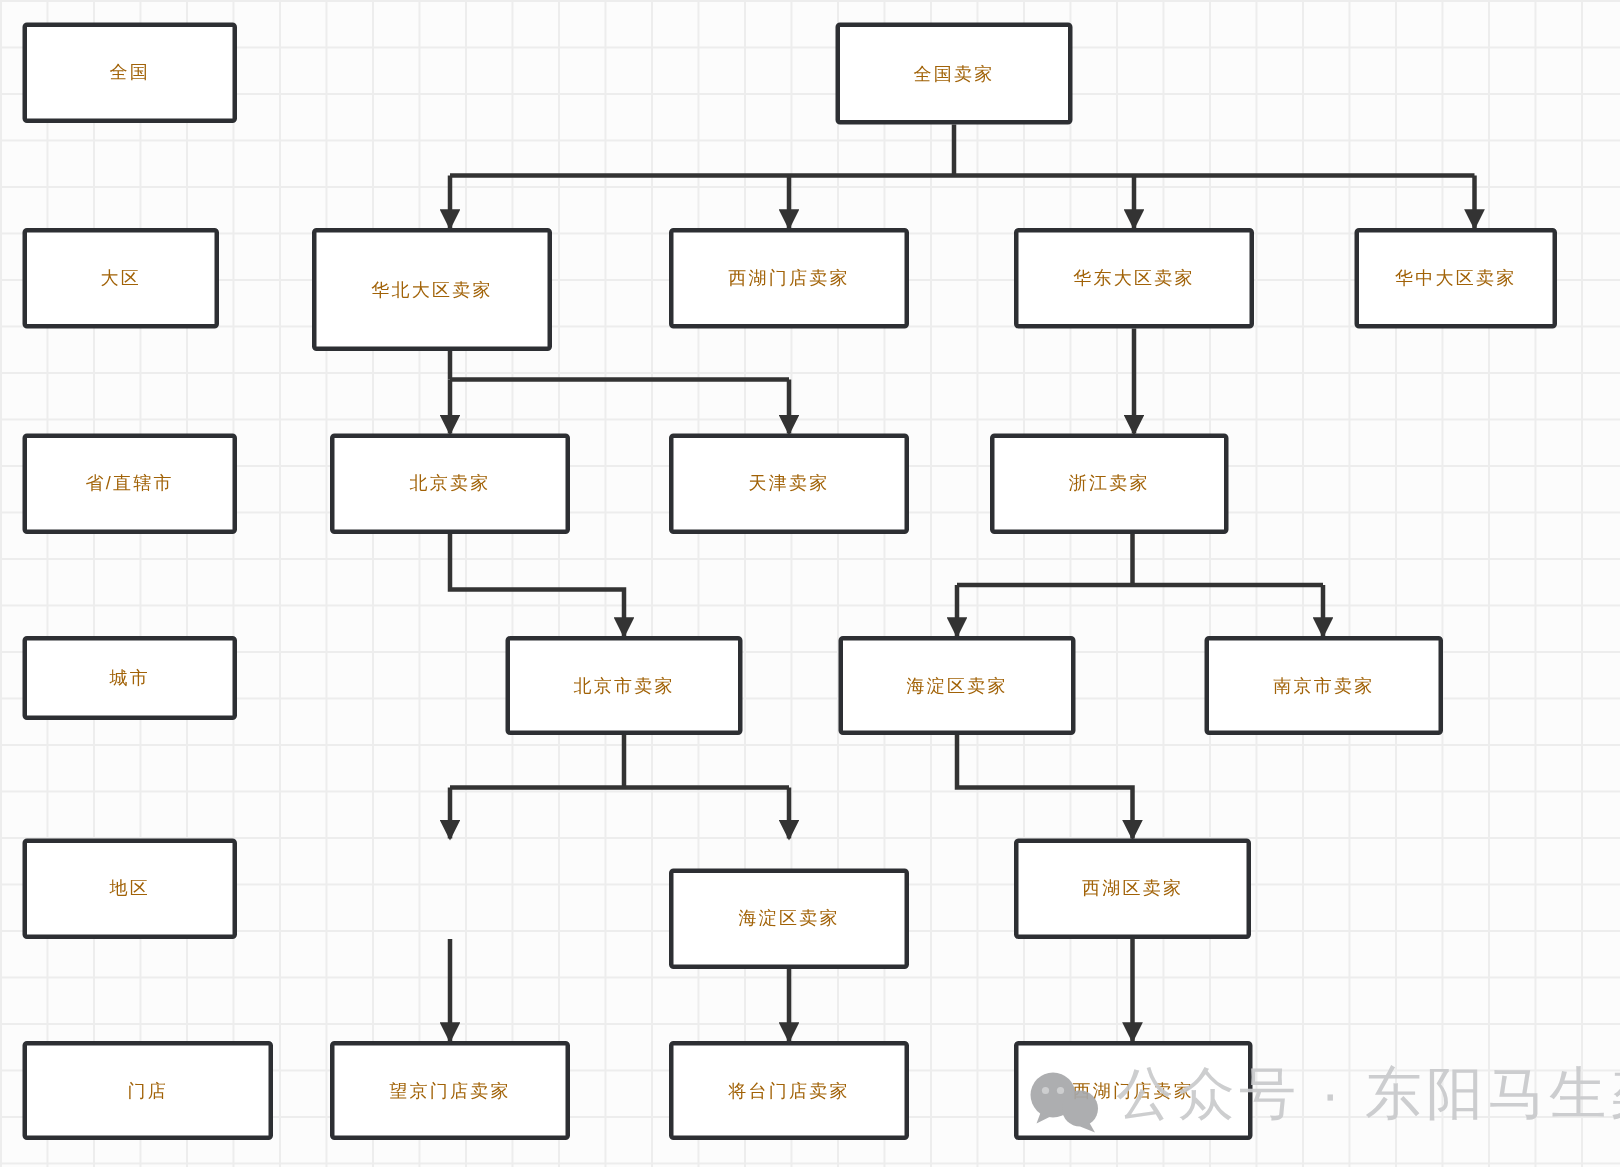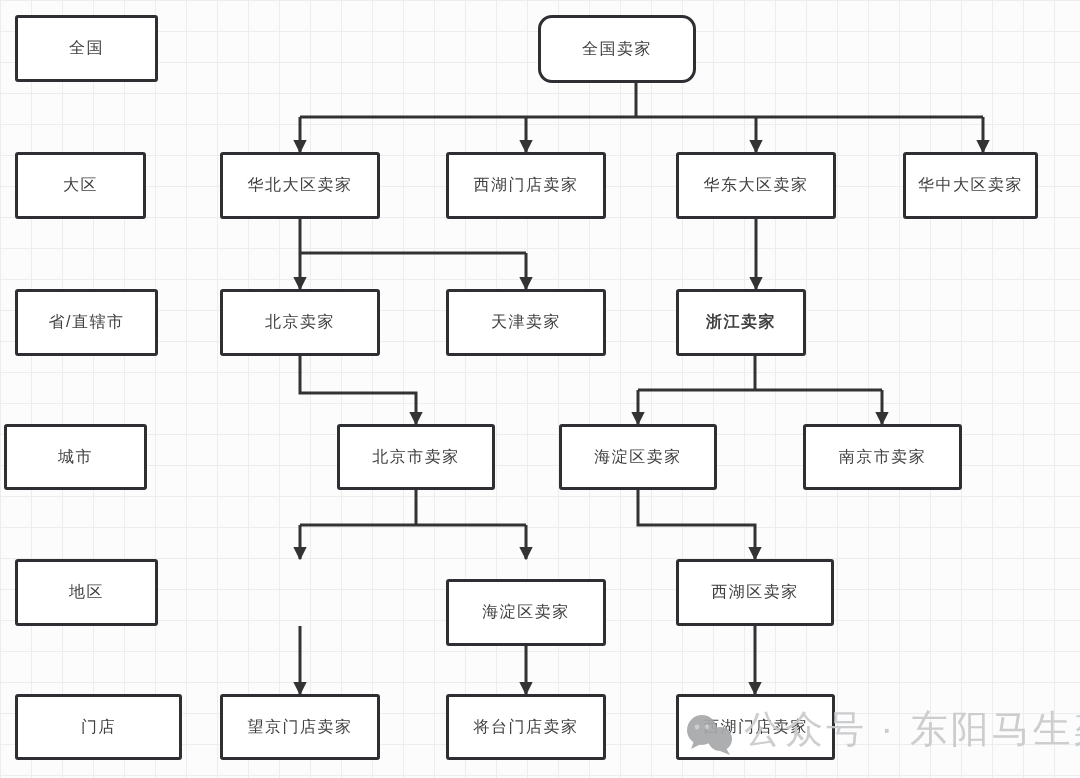--- a/index.html
+++ b/index.html
@@ -10,38 +10,38 @@
       linear-gradient(#ededed 1px, transparent 1px),
       linear-gradient(90deg, #ededed 1px, transparent 1px);
     background-size:31px 31px;
     font-family:"Liberation Sans", sans-serif;
   }
   svg.wires{position:absolute;left:0;top:0;z-index:1;}
   .node{
     position:absolute;z-index:2;box-sizing:border-box;
     background:#ffffff;border:3px solid #2d2f33;border-radius:3px;
     display:flex;align-items:center;justify-content:center;
-    font-size:16px;color:#404040;letter-spacing:1.5px;white-space:nowrap;
+    font-size:12px;color:#a16207;letter-spacing:1.5px;white-space:nowrap;
   }
   
   .n-axis-national {left:15px; top:15px;  width:143px;height:67px;}
   .n-axis-region   {left:15px; top:152px; width:131px;height:67px;}
   .n-axis-province {left:15px; top:289px; width:143px;height:67px;}
-  .n-axis-city     {left:4px; top:424px; width:143px;height:66px;}
+  .n-axis-city     {left:15px; top:424px; width:143px;height:56px;}
   .n-axis-district {left:15px; top:559px; width:143px;height:67px;}
   .n-axis-store    {left:15px; top:694px; width:167px;height:66px;}
   
-  .n-national      {left:538px;top:15px;  width:158px;height:68px;border-radius:14px;}
-  .n-north         {left:220px;top:152px; width:160px;height:67px;}
+  .n-national      {left:557px;top:15px;  width:158px;height:68px;}
+  .n-north         {left:208px;top:152px; width:160px;height:82px;}
   .n-south         {left:446px;top:152px; width:160px;height:67px;}
   .n-east          {left:676px;top:152px; width:160px;height:67px;}
   .n-central       {left:903px;top:152px; width:135px;height:67px;}
   .n-beijing       {left:220px;top:289px; width:160px;height:67px;}
   .n-tianjin       {left:446px;top:289px; width:160px;height:67px;}
-  .n-zhejiang      {left:676px;top:289px; width:130px;height:67px;font-weight:bold;}
+  .n-zhejiang      {left:660px;top:289px; width:159px;height:67px;}
   .n-beijing-city  {left:337px;top:424px; width:158px;height:66px;}
   .n-hangzhou-city {left:559px;top:424px; width:158px;height:66px;}
   .n-nanjing-city  {left:803px;top:424px; width:159px;height:66px;}
   .n-chaoyang      {left:220px;top:559px; width:160px;height:67px;}
   .n-haidian       {left:446px;top:559px; width:160px;height:67px;margin-top:20px;}
   .n-xihu          {left:676px;top:559px; width:158px;height:67px;}
   .n-wangjing      {left:220px;top:694px; width:160px;height:66px;}
   .n-jiangtai      {left:446px;top:694px; width:160px;height:66px;}
   .n-xihu-store    {left:676px;top:694px; width:159px;height:66px;}
 

